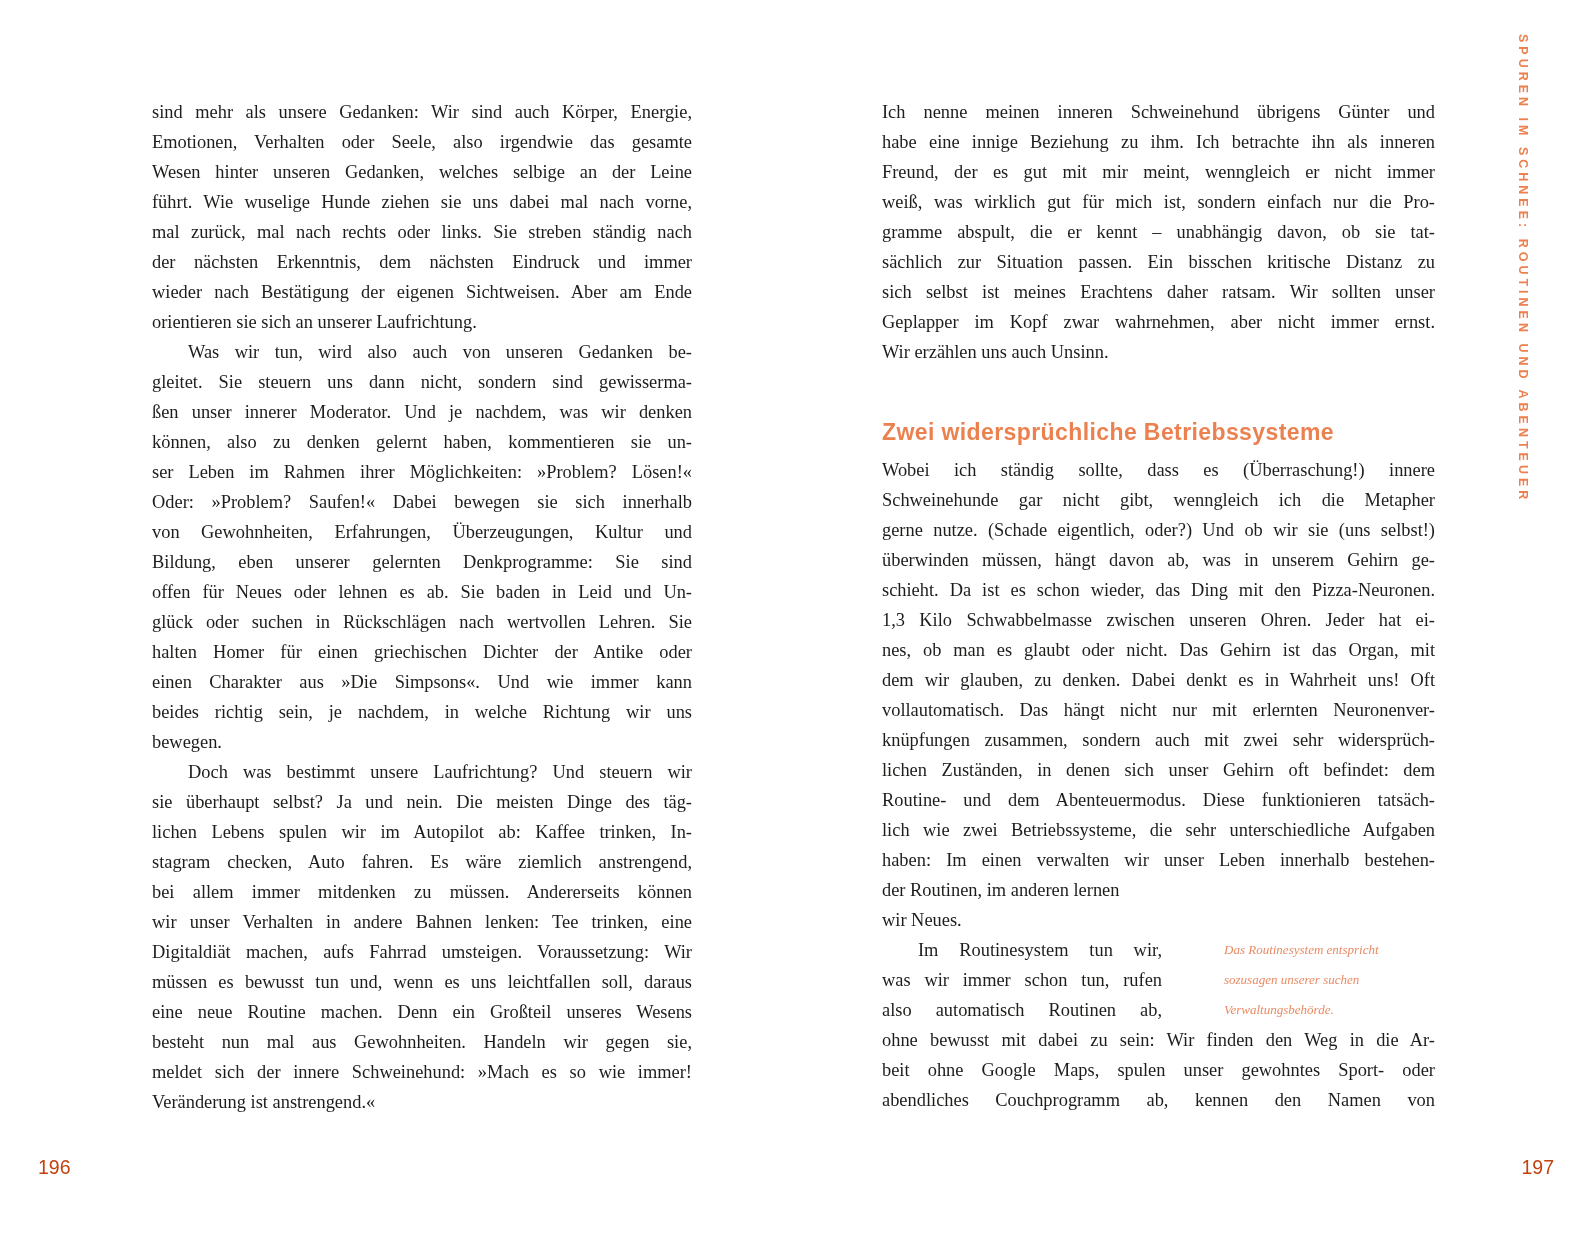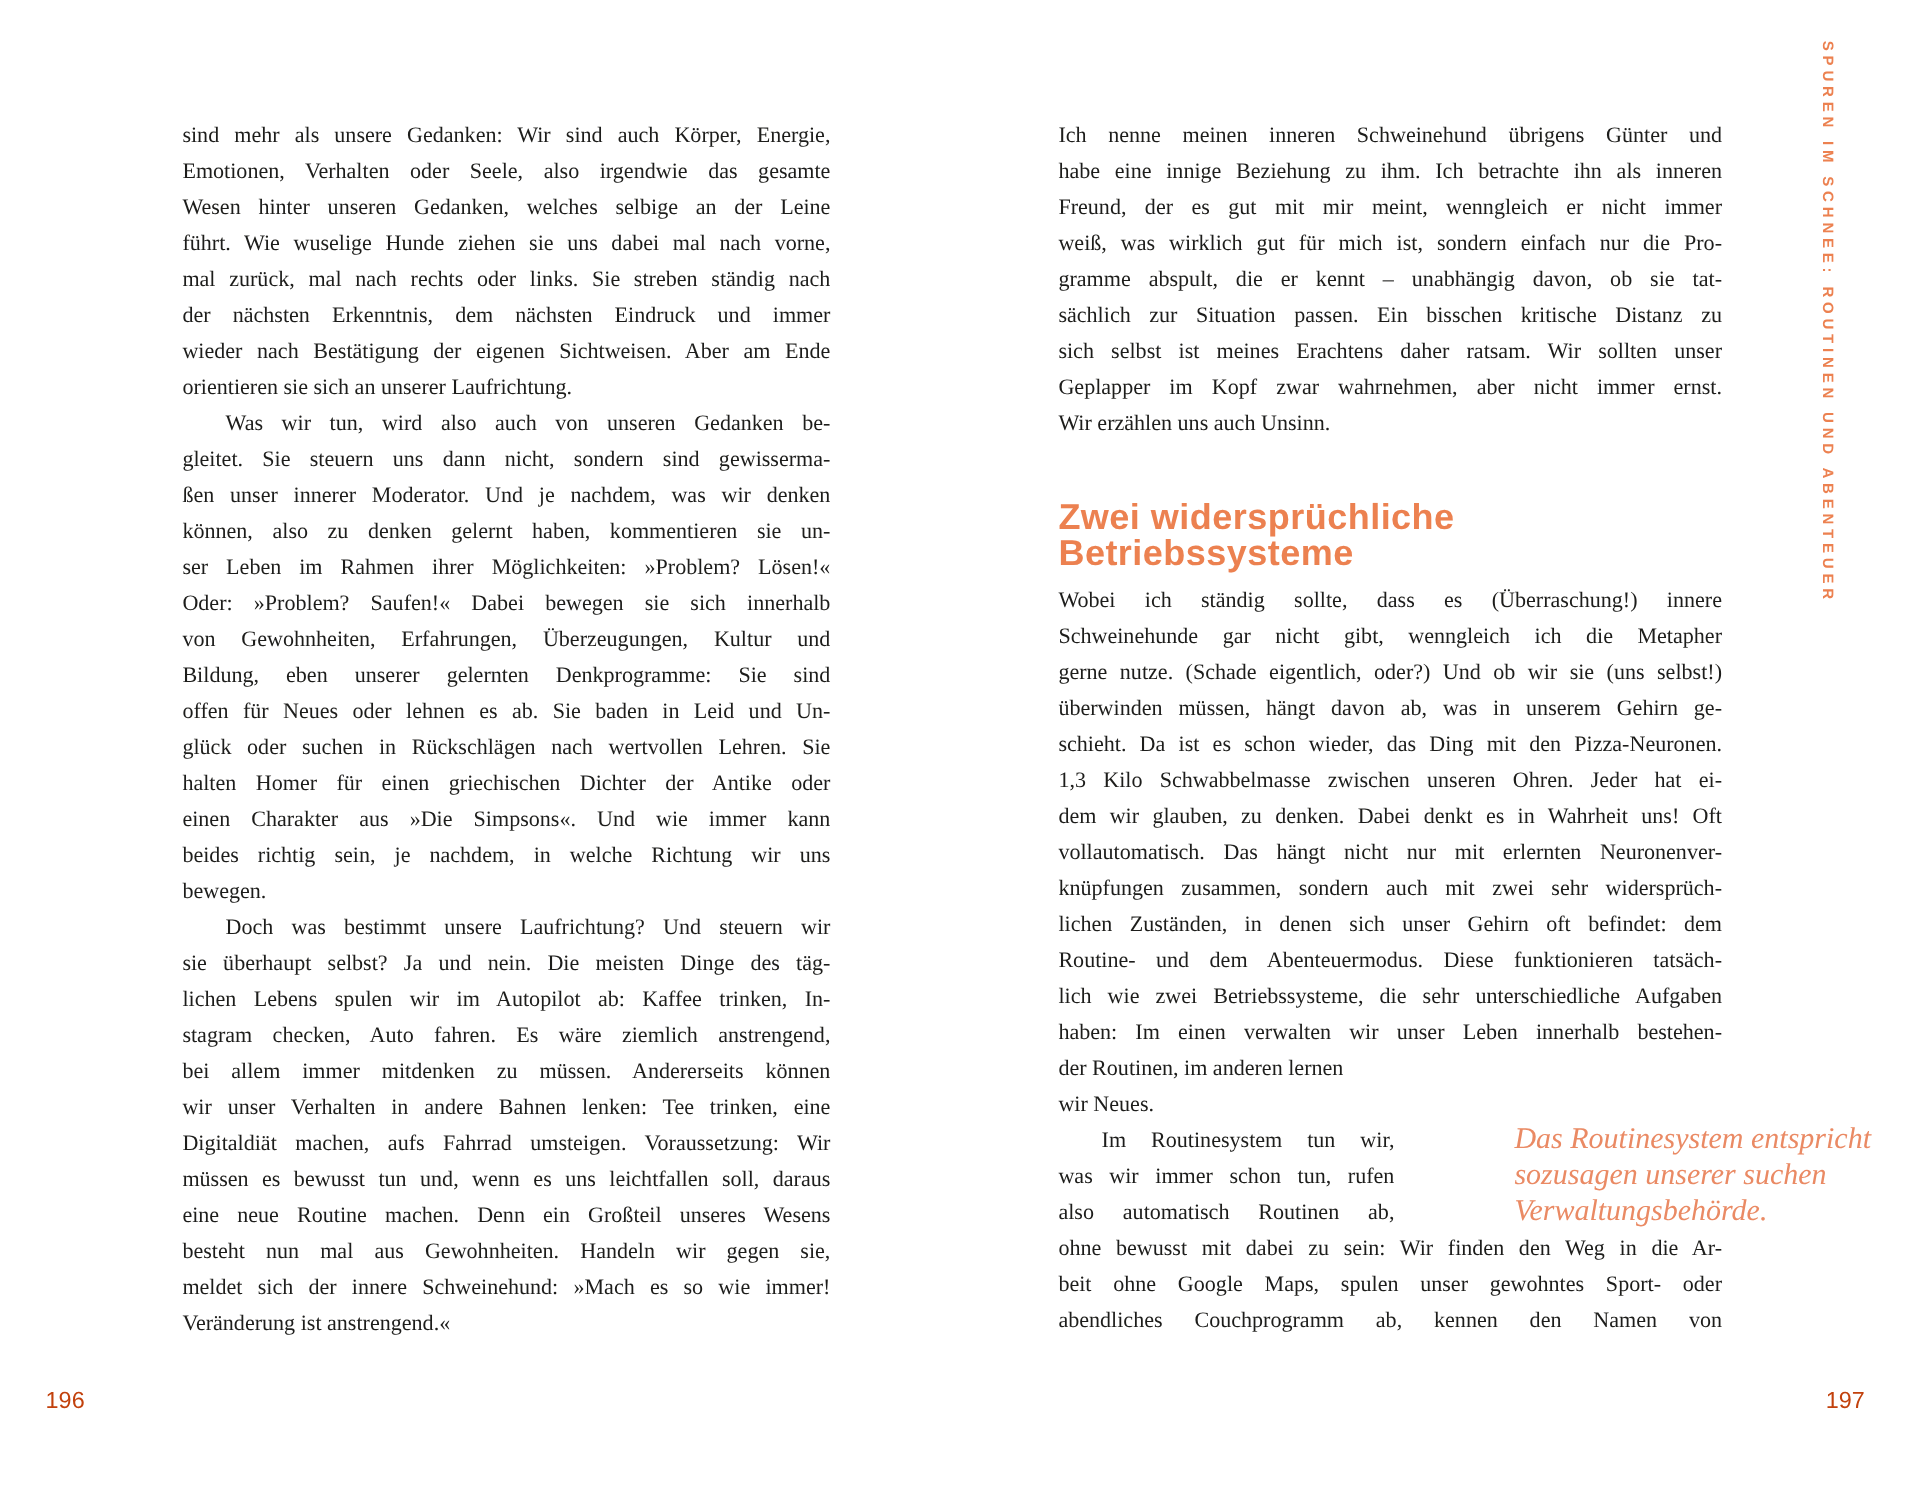--- a/index.html
+++ b/index.html
@@ -20,33 +20,33 @@
     font-size:18.4px;
   }
   .col-left{left:152px;width:540px;}
   .col-right{left:882px;width:553px;}
   .line{line-height:30px;height:30px;}
   .line.j{text-align:justify;text-align-last:justify;}
   .line.ind{text-indent:36px;}
   .heading{
     margin:50px 0 8px 0;
     font-family:"Liberation Sans", sans-serif;
-    font-size:30px;font-weight:600;
+    font-size:23px;font-weight:600;
     letter-spacing:0.4px;
     color:var(--accent);
     line-height:30px;
   }
   .wrap-row{display:flex;align-items:flex-end;}
   .narrow-col{width:280px;flex:0 0 auto;}
   .margin-note{
-    margin-left:100px;width:250px;flex:0 0 auto;
+    margin-left:62px;width:250px;flex:0 0 auto;
     padding-top:11px;
     font-style:italic;
     color:var(--note);
-    font-size:25px;
+    font-size:13px;
   }
   .margin-note .line{white-space:nowrap;}
   .running-head{
     position:absolute;top:34px;left:1516px;
     writing-mode:vertical-rl;
     font-family:"Liberation Sans", sans-serif;
     font-size:12.5px;font-weight:700;
     letter-spacing:4px;
     color:var(--accent);
   }
@@ -121,20 +121,21 @@
         <div class="line">Wir erzählen uns auch Unsinn.</div>
       </section>
     <h2 class="heading">Zwei widersprüchliche Betriebssysteme</h2>
     <section>
         <div class="line j">Wobei ich ständig sollte, dass es (Überraschung!) innere</div>
         <div class="line j">Schweinehunde gar nicht gibt, wenngleich ich die Metapher</div>
         <div class="line j">gerne nutze. (Schade eigentlich, oder?) Und ob wir sie (uns selbst!)</div>
         <div class="line j">überwinden müssen, hängt davon ab, was in unserem Gehirn ge-</div>
         <div class="line j">schieht. Da ist es schon wieder, das Ding mit den Pizza-Neuronen.</div>
         <div class="line j">1,3 Kilo Schwabbelmasse zwischen unseren Ohren. Jeder hat ei-</div>
+        <div class="line j">nes, ob man es glaubt oder nicht. Das Gehirn ist das Organ, mit</div>
         <div class="line j">dem wir glauben, zu denken. Dabei denkt es in Wahrheit uns! Oft</div>
         <div class="line j">vollautomatisch. Das hängt nicht nur mit erlernten Neuronenver-</div>
         <div class="line j">knüpfungen zusammen, sondern auch mit zwei sehr widersprüch-</div>
         <div class="line j">lichen Zuständen, in denen sich unser Gehirn oft befindet: dem</div>
         <div class="line j">Routine- und dem Abenteuermodus. Diese funktionieren tatsäch-</div>
         <div class="line j">lich wie zwei Betriebssysteme, die sehr unterschiedliche Aufgaben</div>
         <div class="line j">haben: Im einen verwalten wir unser Leben innerhalb bestehen-</div>
         <div class="line">der Routinen, im anderen lernen</div>
       </section>
     <div class="wrap-row">

